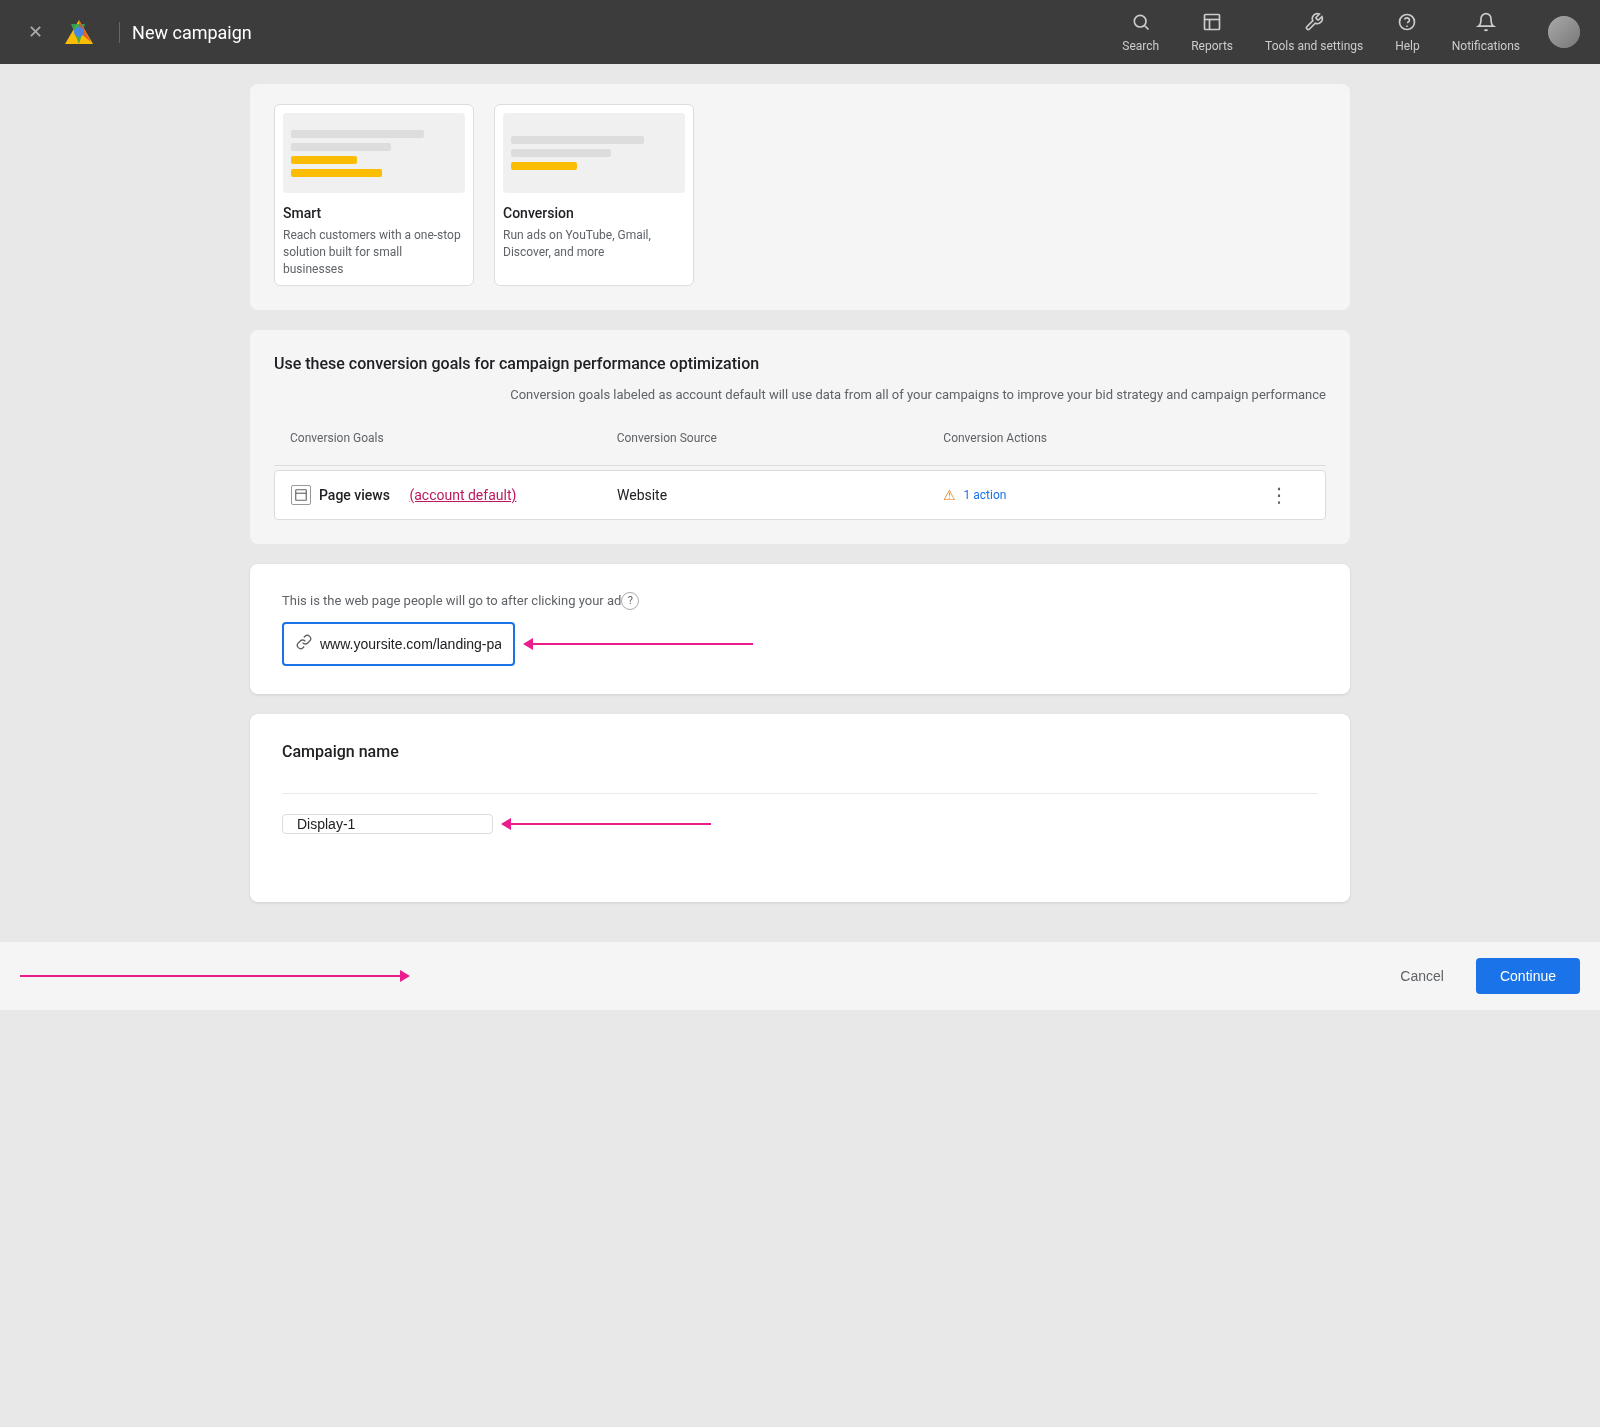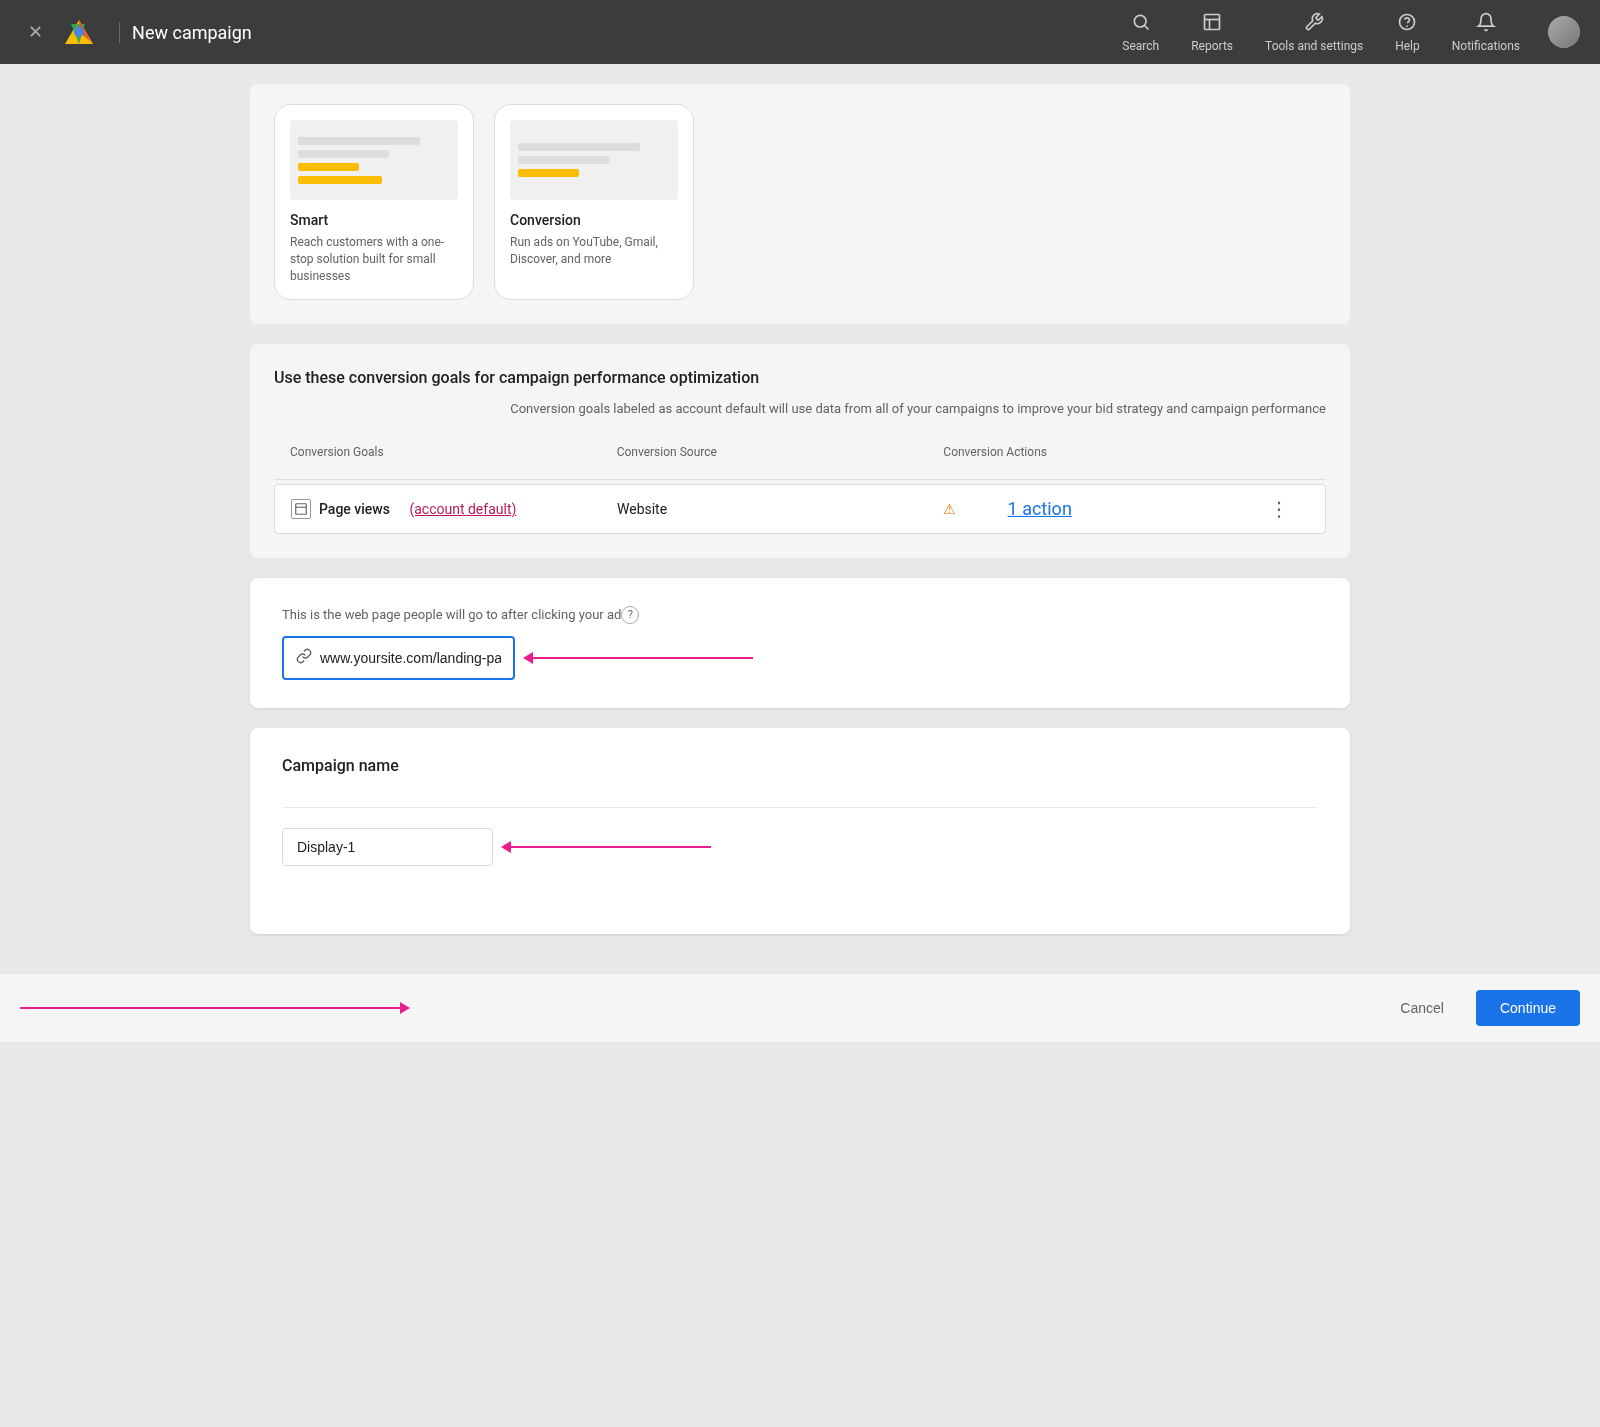--- a/index.html
+++ b/index.html
@@ -97,22 +97,22 @@
       padding: 20px 24px 24px;
       margin-bottom: 20px;
     }
     .campaign-cards-row {
       display: flex;
       gap: 20px;
     }
     .campaign-card {
       background: #fff;
       border: 1px solid #ddd;
-      border-radius: 17px;
-      padding: 15px;
+      border-radius: 6px;
+      padding: 8px;
       width: 200px;
       cursor: pointer;
     }
     .card-image {
       width: 100%;
       height: 80px;
       background: #f0f0f0;
       border-radius: 4px;
       margin-bottom: 12px;
       display: flex;
@@ -204,27 +204,25 @@
       border-radius: 2px;
       display: flex;
       align-items: center;
       justify-content: center;
       font-size: 10px;
       color: #666;
     }
     .bold-text { font-weight: 500; }
     .action-link {
       color: #1a73e8;
-      text-decoration: underline;
-      cursor: pointer;
-      font-size: 18px;
+      cursor: pointer;
+      font-size: 12px;
       display: flex;
       align-items: center;
       gap: 6px;
-      margin-left: 44px;
     }
     .warning-icon {
       color: #e37400;
       font-size: 14px;
     }
     .more-options {
       color: #5f6368;
       font-size: 20px;
       cursor: pointer;
       text-align: right;
@@ -276,21 +274,21 @@
       font-size: 16px;
       font-weight: 500;
       color: #202124;
       margin-bottom: 20px;
       padding-bottom: 32px;
       border-bottom: 1px solid #e8eaed;
     }
     .name-input-wrapper {
       border: 1px solid #dadce0;
       border-radius: 4px;
-      padding: 10px 14px;
+      padding: 1px 14px;
       max-width: 320px;
     }
     .name-input {
       border: none;
       outline: none;
       font-size: 14px;
       color: #202124;
       width: 100%;
       background: transparent;
     }

